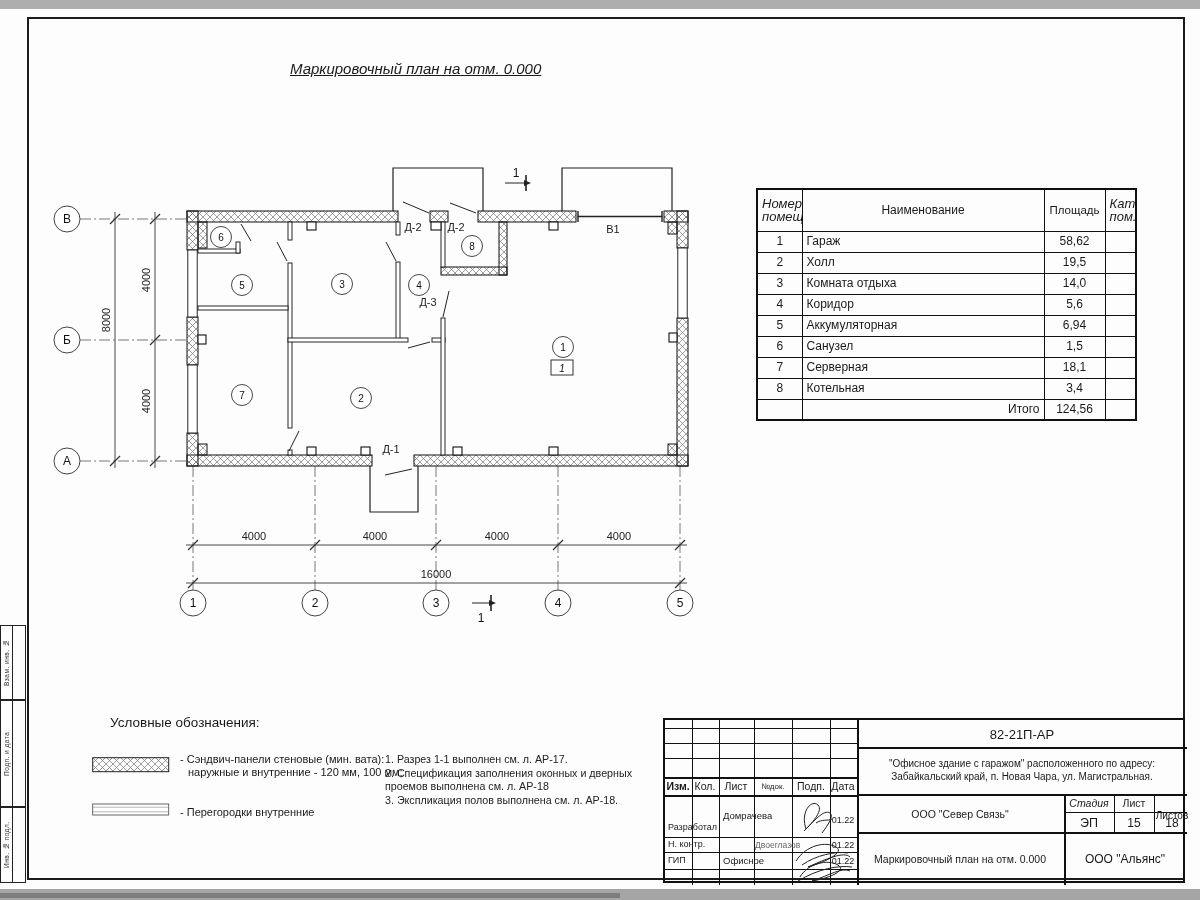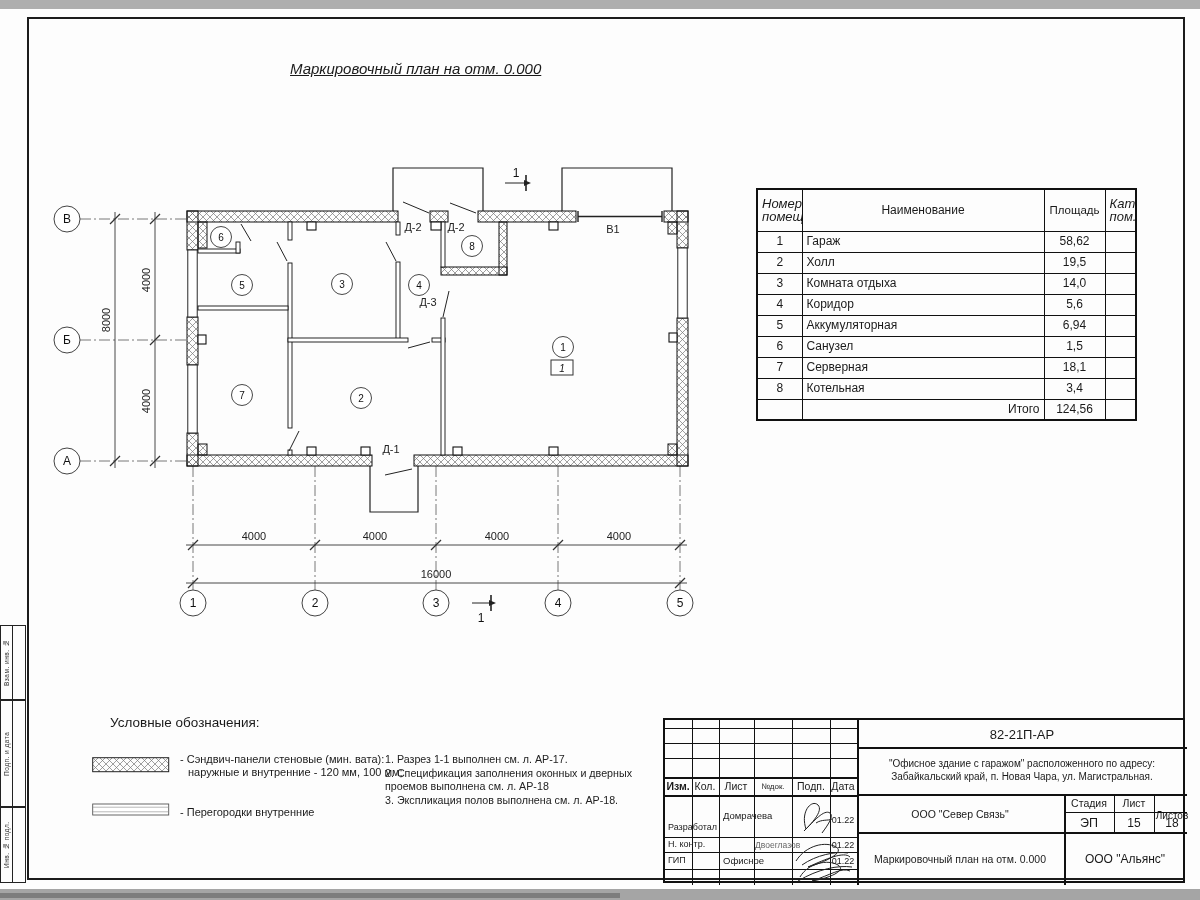--- a/index.html
+++ b/index.html
@@ -405,21 +405,21 @@
         <path d="M14,34 C8,16 20,4 26,10 C32,16 18,30 12,36 C22,26 32,14 38,18 C42,21 36,30 30,38 M24,28 C30,24 36,26 40,24"></path>
         <path d="M4,66 C14,50 34,46 44,52 C54,58 30,68 16,72 C34,64 52,56 58,62 M10,70 C24,60 44,56 56,58"></path>
         <path d="M8,82 C16,68 36,64 46,70 C56,76 34,84 20,86 C38,80 50,72 58,76 M6,86 C26,74 46,70 60,72"></path>
       </g>
     </svg>
 
     <span class="tb-txt ctr" style="left:357px;top:14px;font-size:13px;">82-21П-АР</span>
     <span class="tb-txt ctr" style="left:357px;top:43px;font-size:10px;">"Офисное здание с гаражом" расположенного по адресу:</span>
     <span class="tb-txt ctr" style="left:357px;top:56px;font-size:10px;">Забайкальский край, п. Новая Чара, ул. Магистральная.</span>
     <span class="tb-txt ctr" style="left:295px;top:94px;font-size:10.5px;">ООО "Север Связь"</span>
-    <span class="tb-txt ctr" style="left:424px;top:83px;font-size:10.5px;">Стадия</span>
+    <span class="tb-txt ctr" style="left:424px;top:83px;font-size:10.5px;font-style:italic;">Стадия</span>
     <span class="tb-txt ctr" style="left:469px;top:83px;font-size:10.5px;">Лист</span>
     <span class="tb-txt ctr" style="left:507px;top:95px;font-size:10px;">Листов</span>
     <span class="tb-txt ctr" style="left:424px;top:103px;font-size:12.5px;">ЭП</span>
     <span class="tb-txt ctr" style="left:469px;top:103px;font-size:12px;">15</span>
     <span class="tb-txt ctr" style="left:507px;top:103px;font-size:12px;">18</span>
     <span class="tb-txt ctr" style="left:295px;top:139px;font-size:10.5px;">Маркировочный план на отм. 0.000</span>
     <span class="tb-txt ctr" style="left:460px;top:139px;font-size:12px;">ООО "Альянс"</span>
   </div>
 
 </div>

